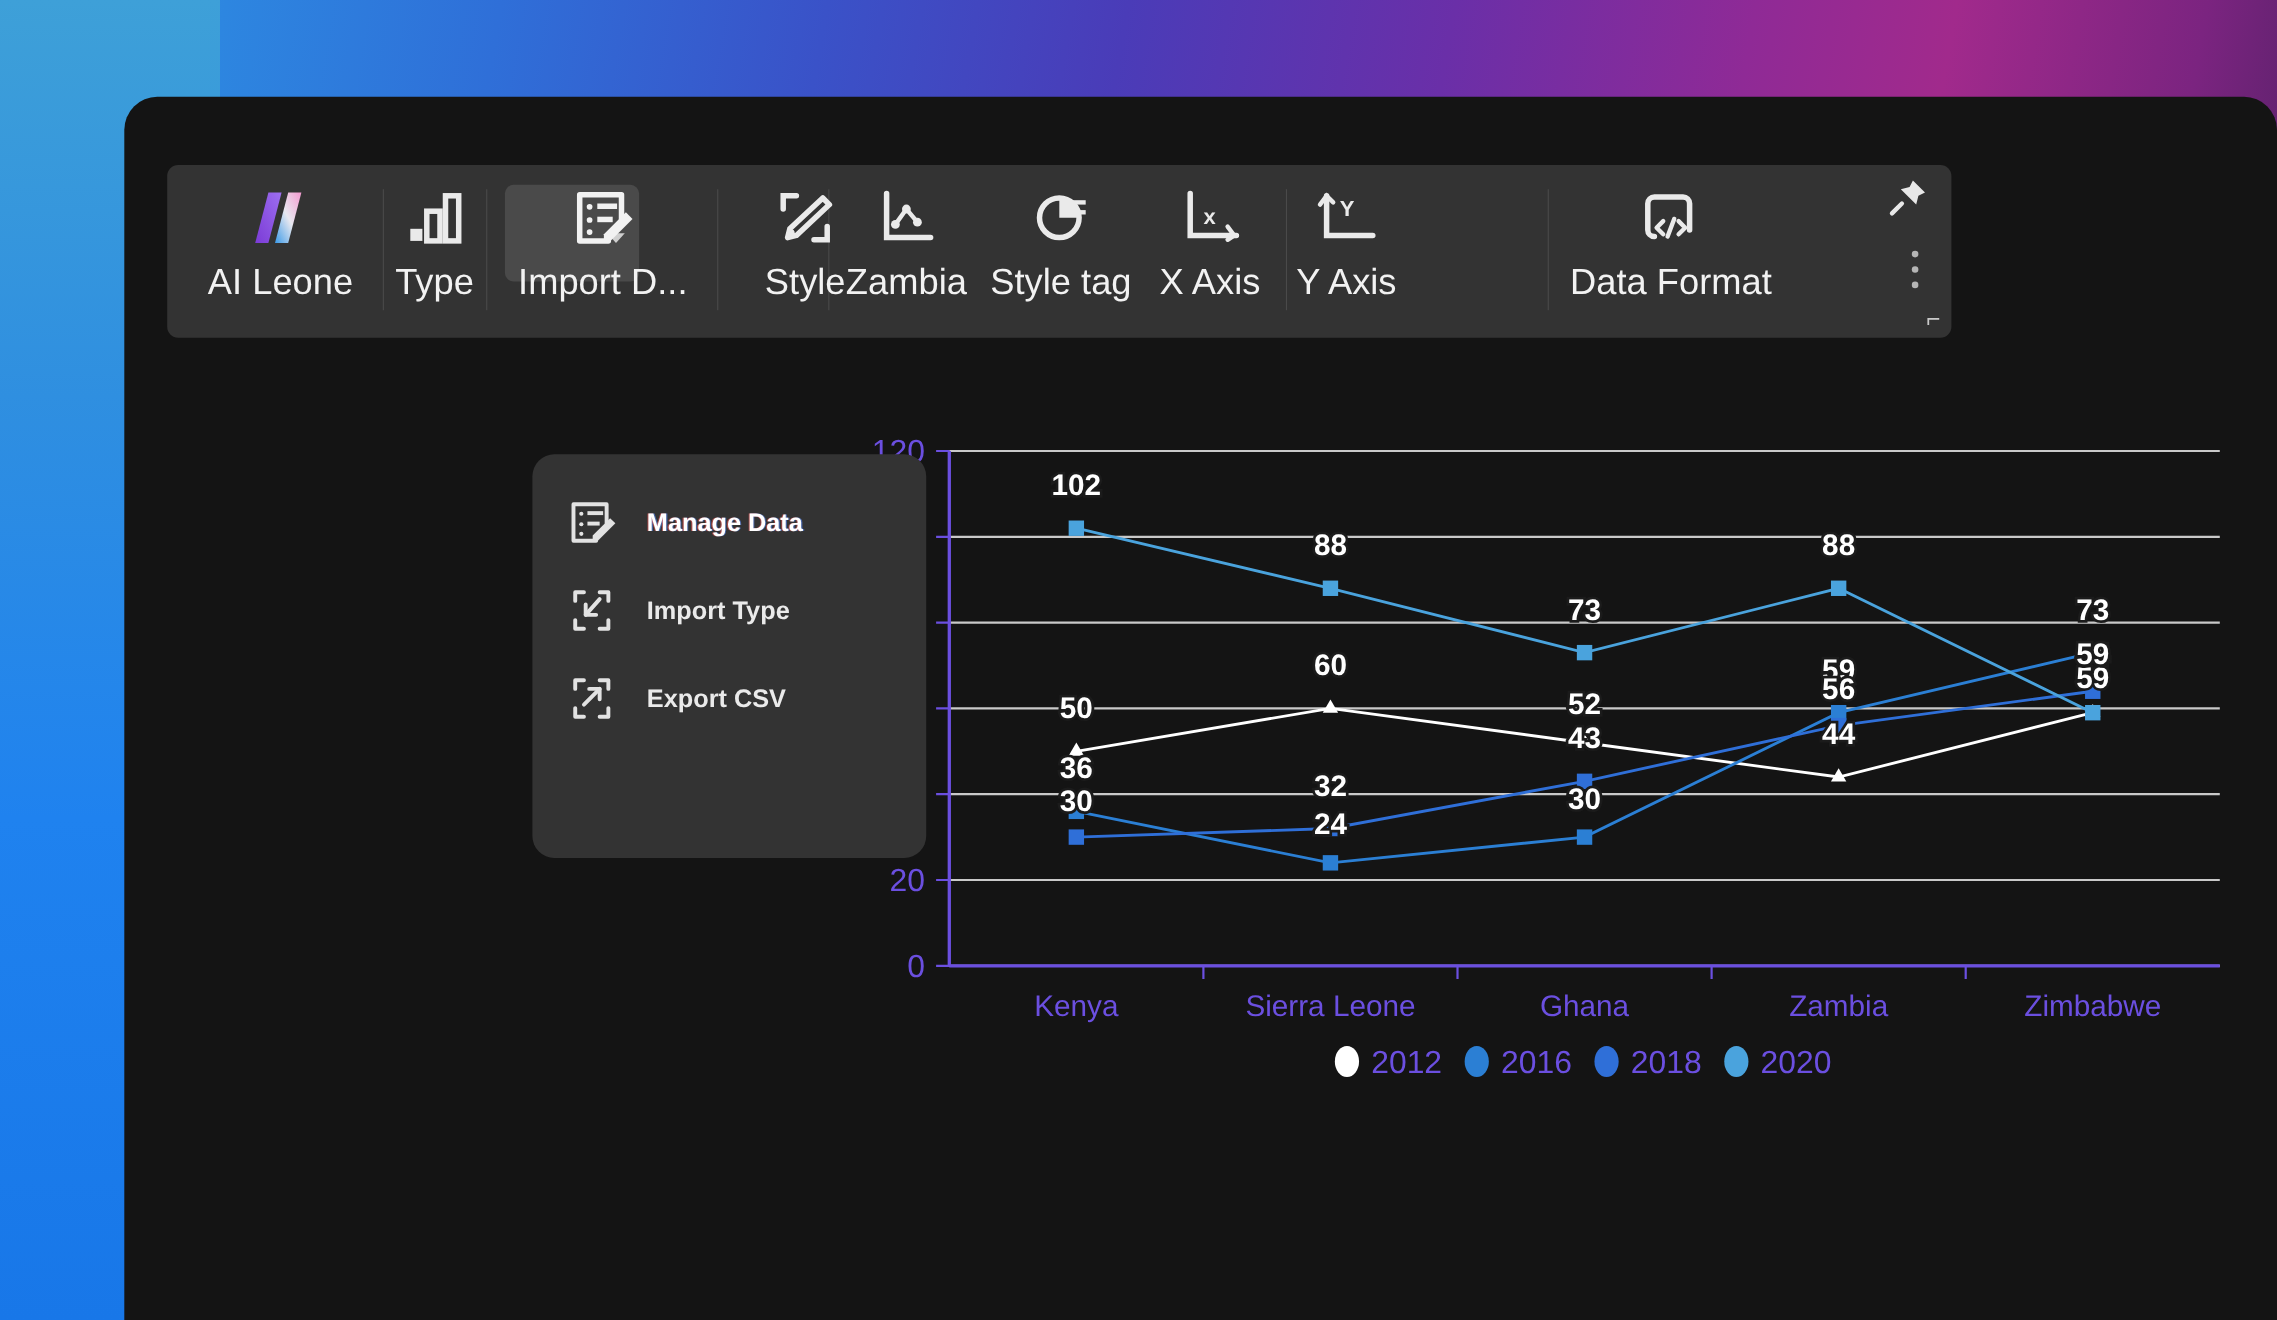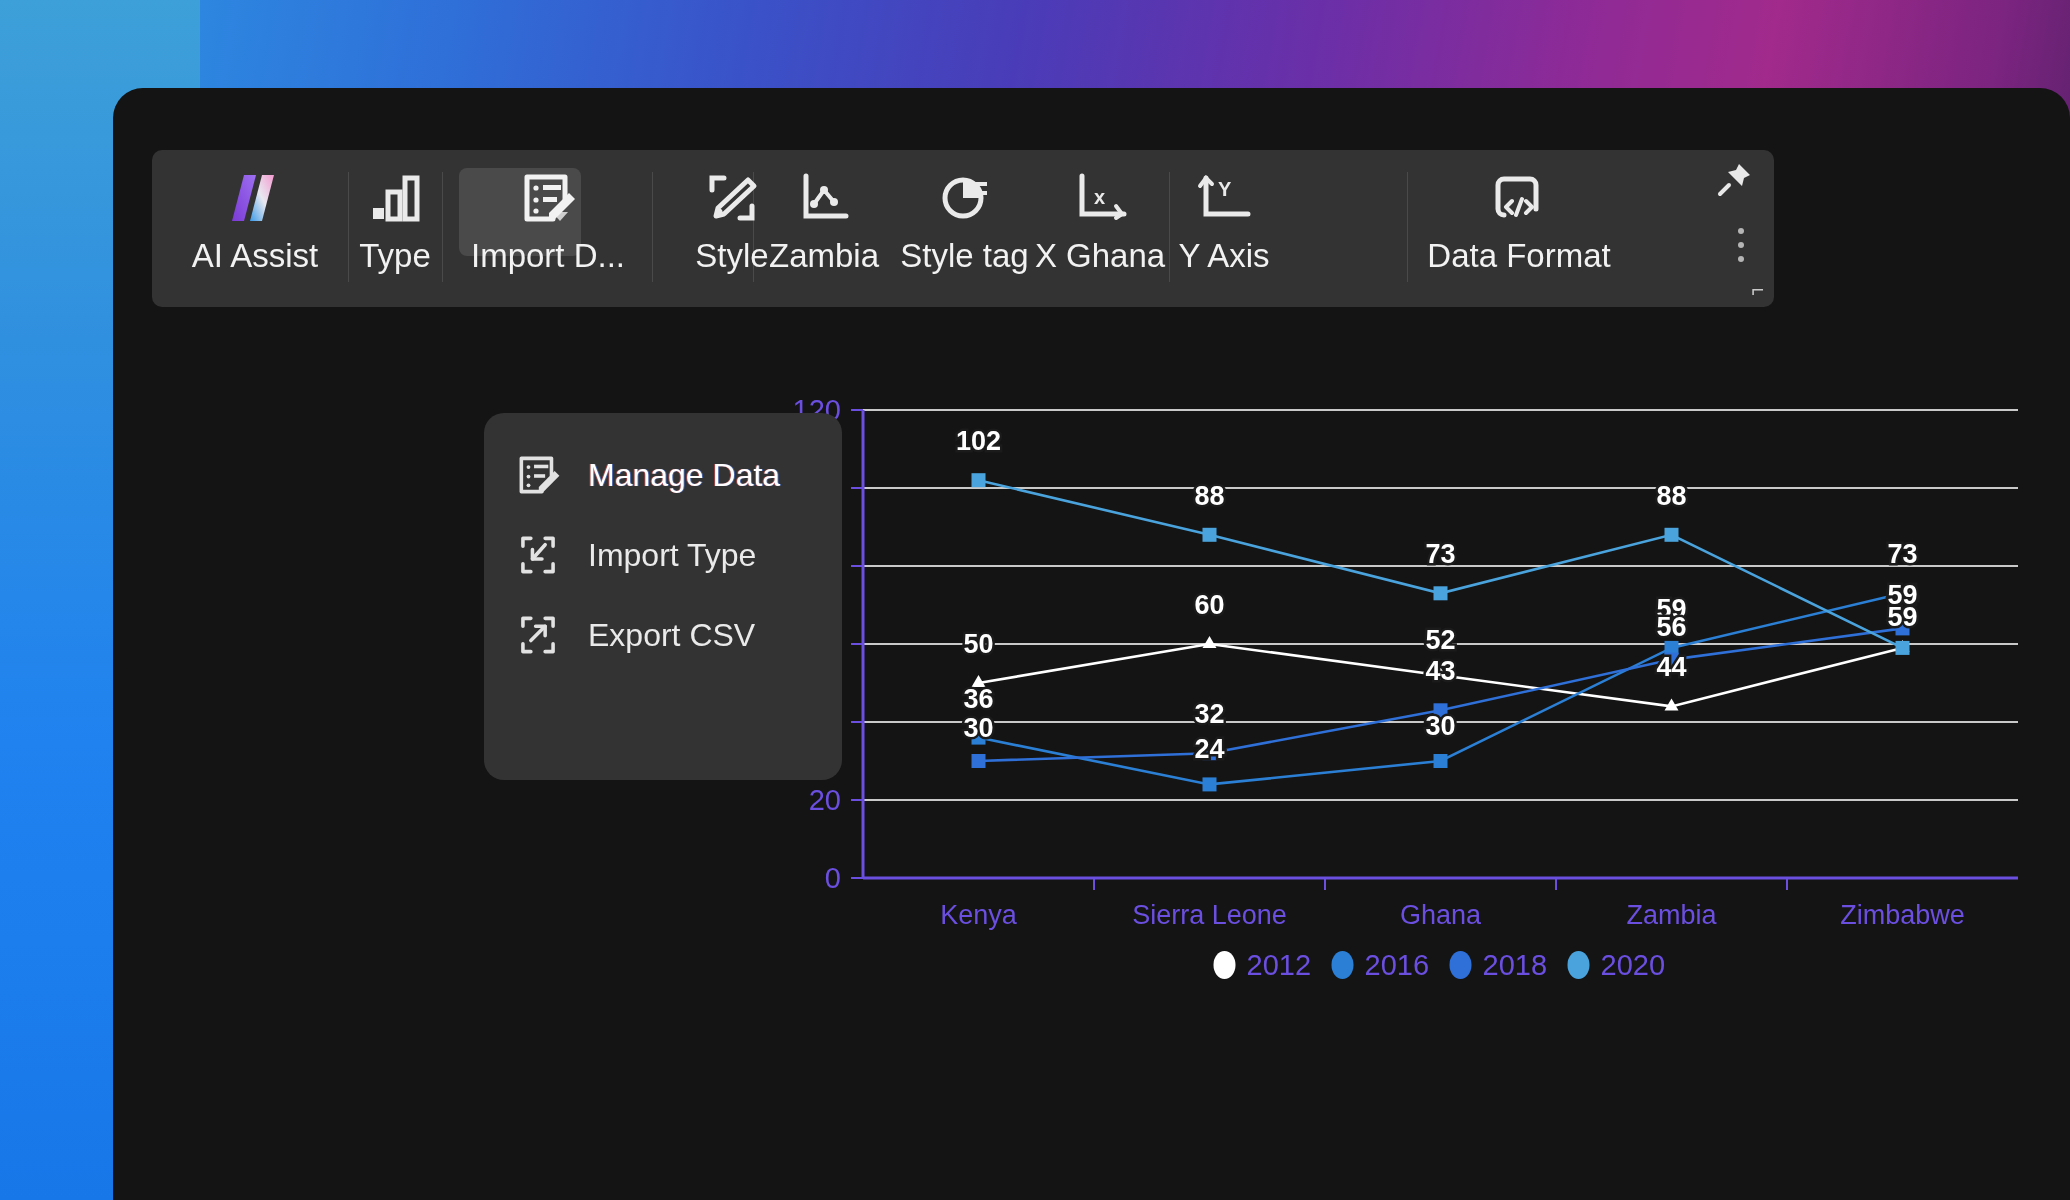--- a/index.html
+++ b/index.html
@@ -129,23 +129,24 @@
     gap: 26px;
     cursor: default;
   }
   .menu-item .mi-icon {
     width: 48px; height: 48px;
     display: flex; align-items: center; justify-content: center;
     flex: 0 0 48px;
   }
   .menu-item .mi-label {
     color: #eaeaea;
-    font-size: 32px;
+    font-size: 23px;
     white-space: nowrap;
     font-family: "Liberation Sans", sans-serif;
+    font-weight: bold;
   }
   .menu-item.highlight .mi-label {
     color: #ffffff;
     text-shadow: -1px 0 rgba(255,90,90,.55), 1px 0 rgba(90,140,255,.55);
   }
 
   
   #chart-area {
     position: absolute;
     left: 660px; top: 300px;
@@ -208,21 +209,21 @@
             <linearGradient id="aigb" x1="0" y1="1" x2="1" y2="0">
               <stop offset="0" stop-color="#3b9ae8"></stop>
                 <stop offset=".5" stop-color="#e8e8f0"></stop>
               <stop offset="1" stop-color="#f49ad0"></stop>
             </linearGradient>
           </defs>
           <path d="M20 8 L32 8 L20 54 L8 54 Z" fill="url(#aiga)"></path>
           <path d="M38 8 L50 8 L38 54 L26 54 Z" fill="url(#aigb)"></path>
         </svg>
       </div>
-      <div class="rb-label">AI Assist</div>
+      <div class="rb-label">AI Leone</div>
     </div>
 
     <div class="ribbon-group" style="left:200px;width:86px">
       <div class="rb-icon">
         <svg width="56" height="56" viewBox="0 0 56 56">
           <rect x="6" y="38" width="11" height="11" fill="#eaeaea"></rect>
           <rect x="21" y="22" width="12" height="27" fill="none" stroke="#eaeaea" stroke-width="5"></rect>
           <rect x="38" y="8" width="12" height="41" fill="none" stroke="#eaeaea" stroke-width="5"></rect>
         </svg>
       </div>
@@ -281,21 +282,21 @@
     </div>
 
     <div class="ribbon-group" style="left:888px;width:120px">
       <div class="rb-icon">
         <svg width="56" height="56" viewBox="0 0 56 56">
           <path d="M10 6 V44 H52" fill="none" stroke="#eaeaea" stroke-width="5" stroke-linecap="round"></path>
           <path d="M44 36 L50 44 L44 48" fill="none" stroke="#eaeaea" stroke-width="4" stroke-linecap="round"></path>
           <text x="22" y="34" font-size="20" font-weight="bold" fill="#eaeaea" font-family="Liberation Sans, sans-serif">x</text>
         </svg>
       </div>
-      <div class="rb-label">X Ghana</div>
+      <div class="rb-label">X Axis</div>
     </div>
 
     <div class="ribbon-group" style="left:1012px;width:120px">
       <div class="rb-icon">
         <svg width="56" height="56" viewBox="0 0 56 56">
           <path d="M10 8 V44 H52" fill="none" stroke="#eaeaea" stroke-width="5" stroke-linecap="round"></path>
           <path d="M4 16 L10 8 L16 14" fill="none" stroke="#eaeaea" stroke-width="4" stroke-linecap="round"></path>
           <text x="22" y="26" font-size="20" font-weight="bold" fill="#eaeaea" font-family="Liberation Sans, sans-serif">Y</text>
         </svg>
       </div>

